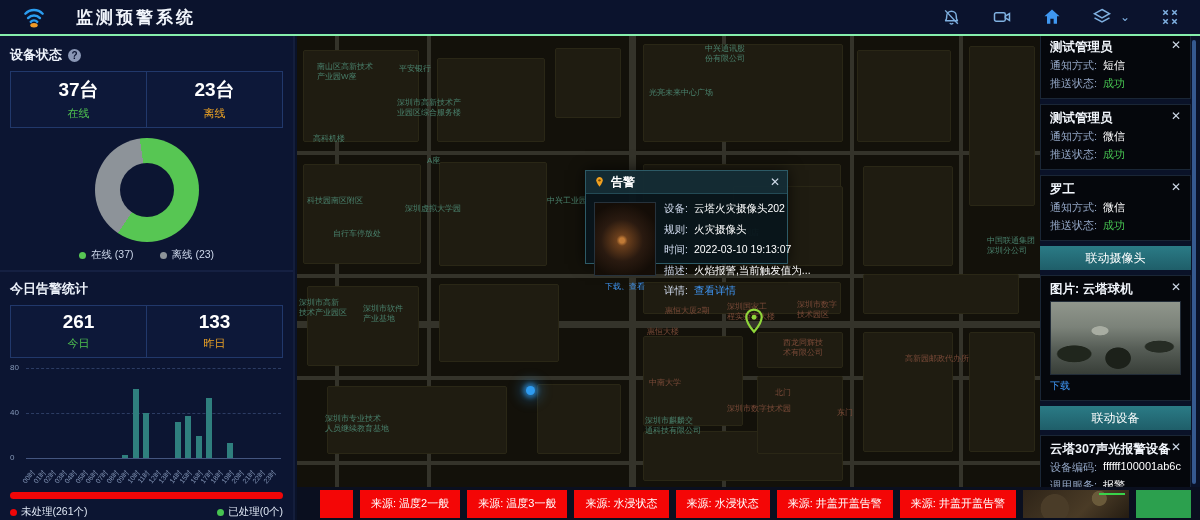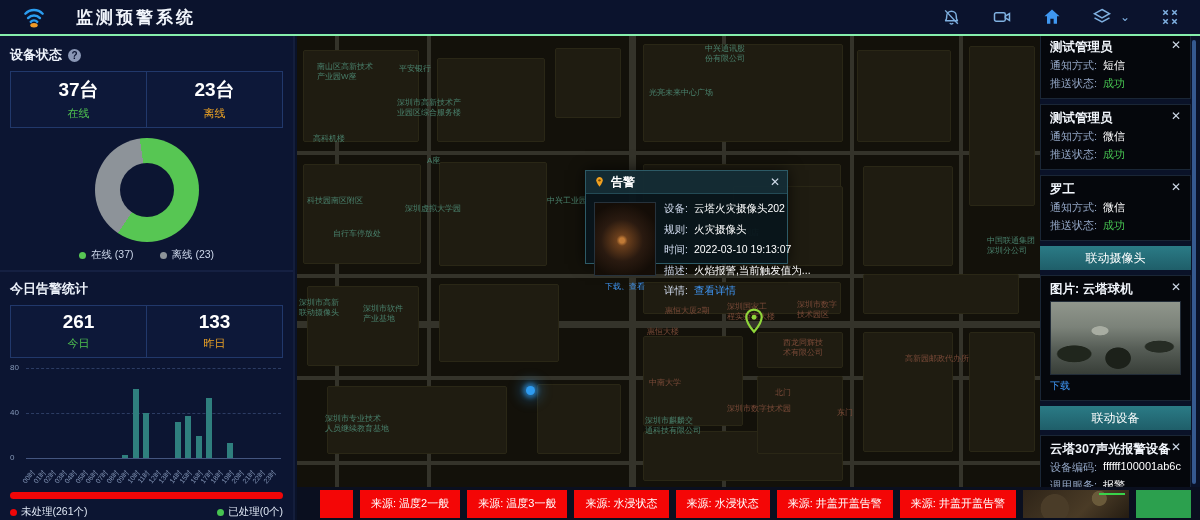--- a/index.html
+++ b/index.html
@@ -296,21 +296,21 @@
       <span class="mlabel t" style="left: 130px; top: 120px;">A座</span>
       <span class="mlabel t" style="left: 10px; top: 160px;">科技园南区附区</span>
       <span class="mlabel t" style="left: 108px; top: 168px;">深圳虚拟大学园</span>
       <span class="mlabel t" style="left: 36px; top: 193px;">自行车停放处</span>
       <span class="mlabel t" style="left: 250px; top: 160px;">中兴工业园</span>
       <span class="mlabel t" style="left: 378px; top: 8px; margin-left: 30px;">中兴通讯股
 份有限公司</span>
       <span class="mlabel t" style="left: 352px; top: 52px;">光亮未来中心广场</span>
       <span class="mlabel t" style="left: 438px; top: 192px;">便利店</span>
       <span class="mlabel t" style="left: 2px; top: 262px;">深圳市高新
-联动摄像头</span>
+技术产业园区</span>
       <span class="mlabel t" style="left: 66px; top: 268px;">深圳市软件
 产业基地</span>
       <span class="mlabel t" style="left: 28px; top: 378px;">深圳市专业技术
 人员继续教育基地</span>
       <span class="mlabel r" style="left: 368px; top: 270px;">惠恒大厦2期</span>
       <span class="mlabel r" style="left: 350px; top: 291px;">惠恒大楼</span>
       <span class="mlabel r" style="left: 430px; top: 266px;">深圳国家工
 程实验室大楼</span>
       <span class="mlabel r" style="left: 500px; top: 264px;">深圳市数字
 技术园区</span>

